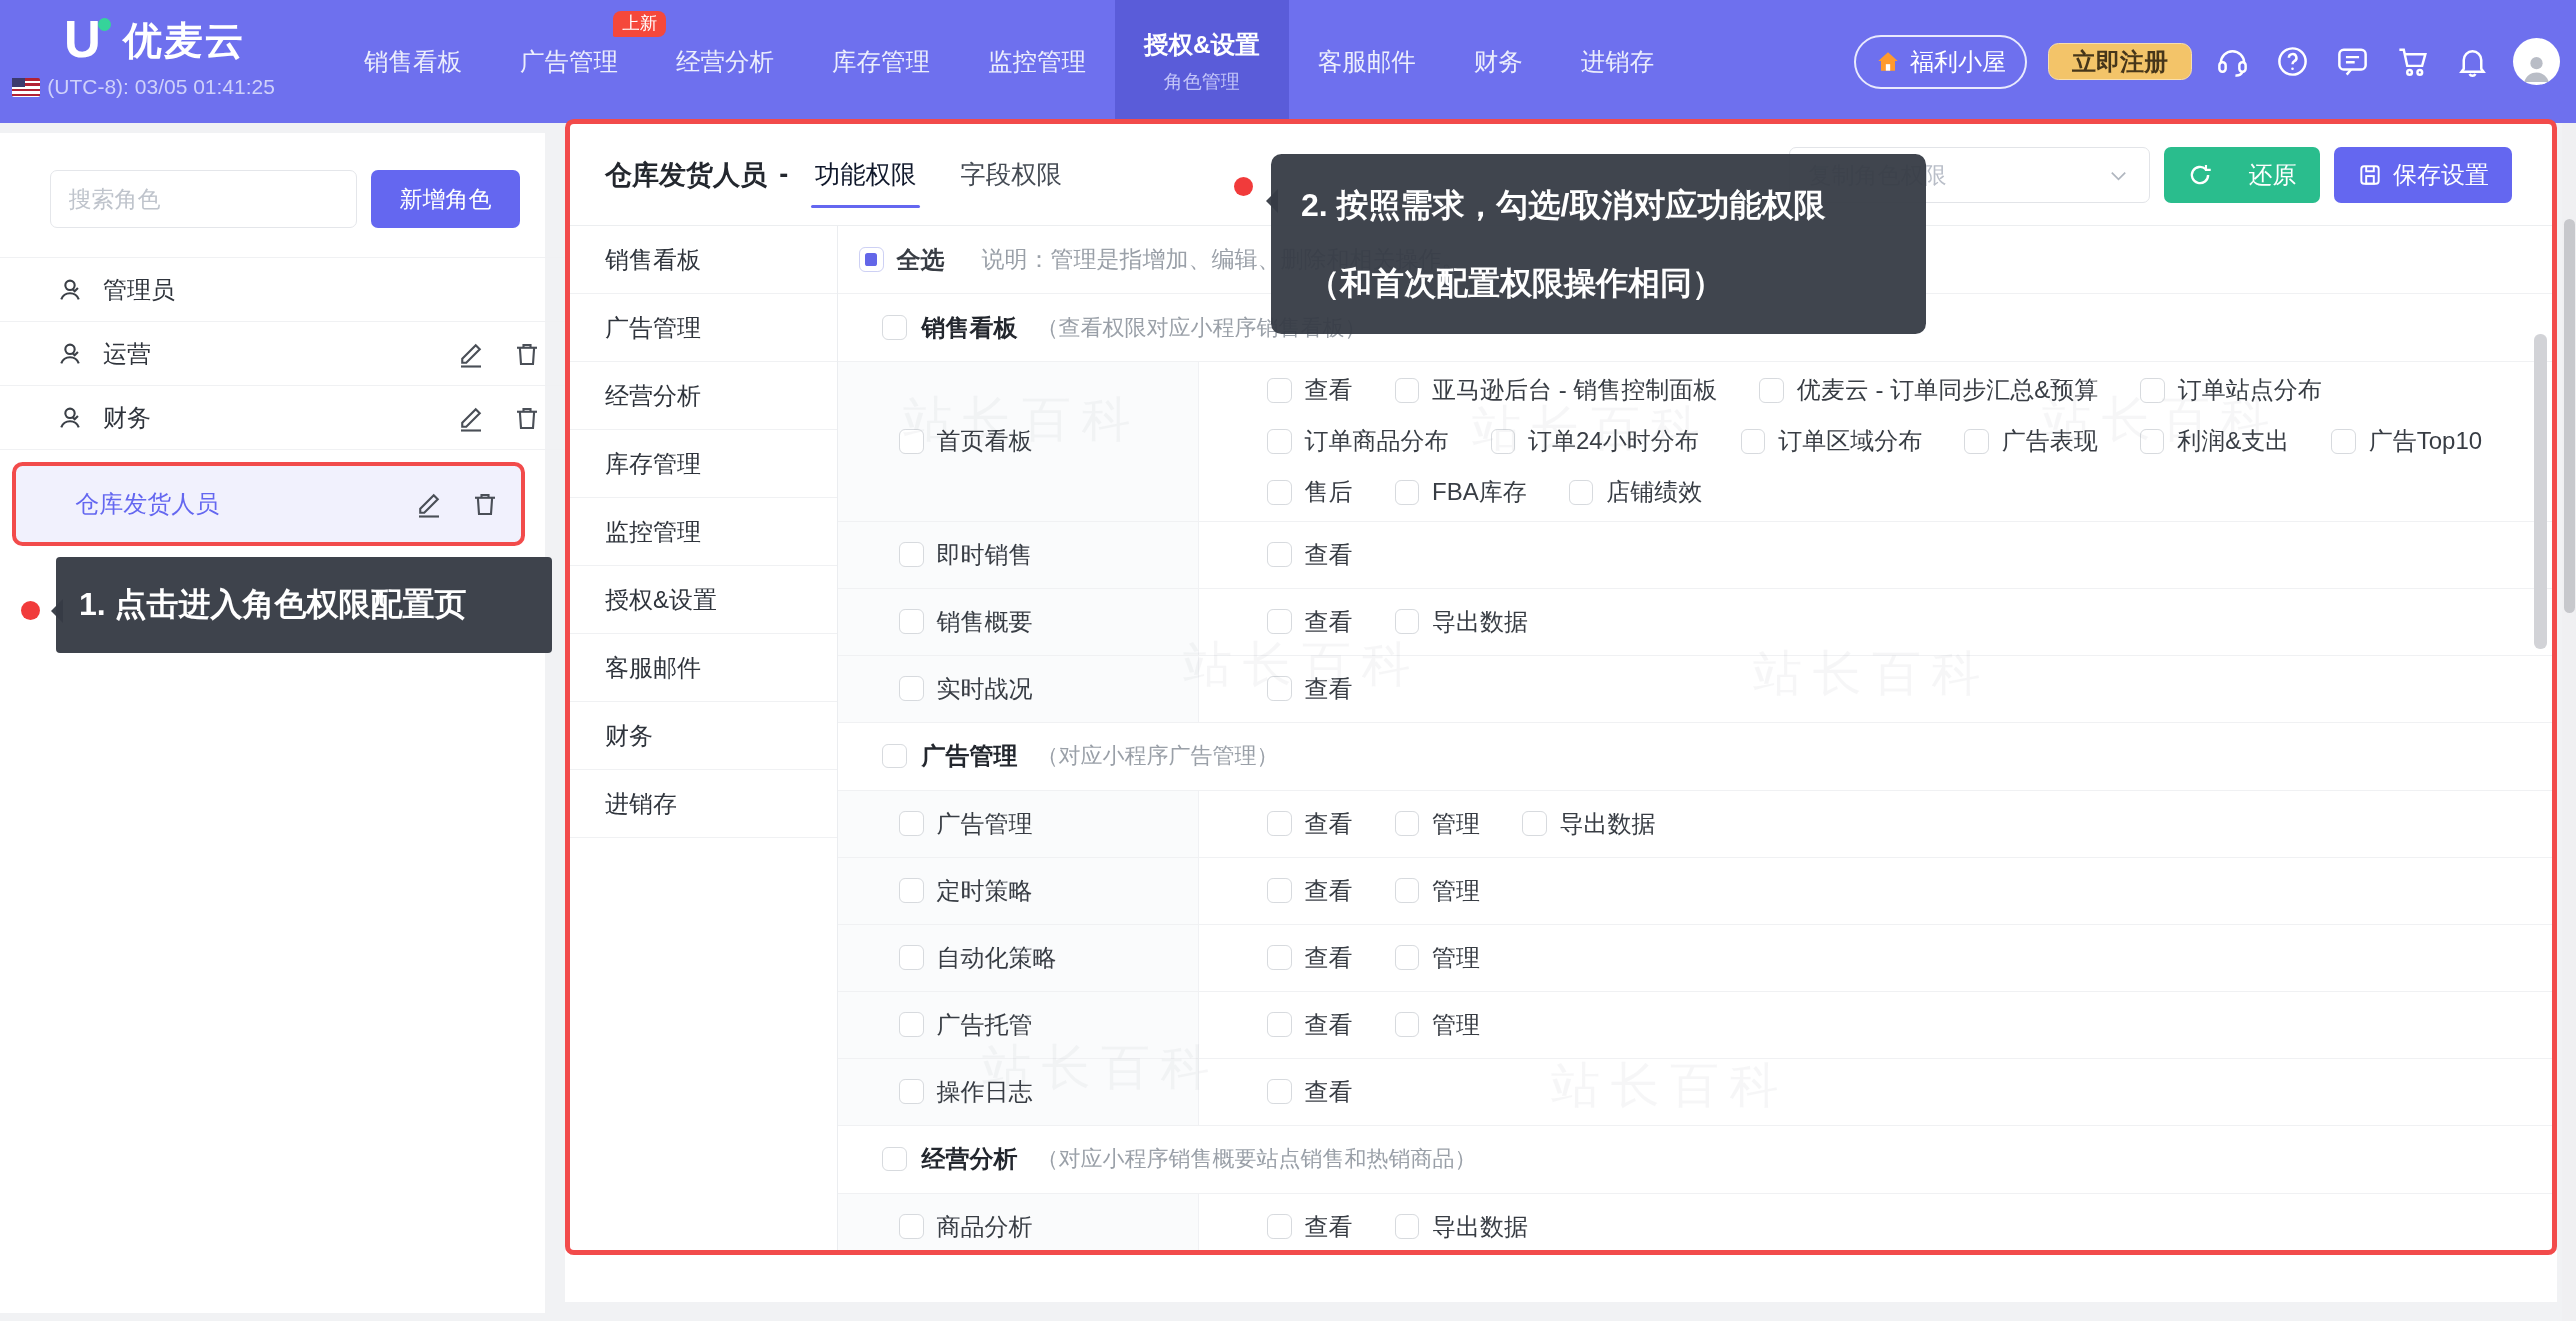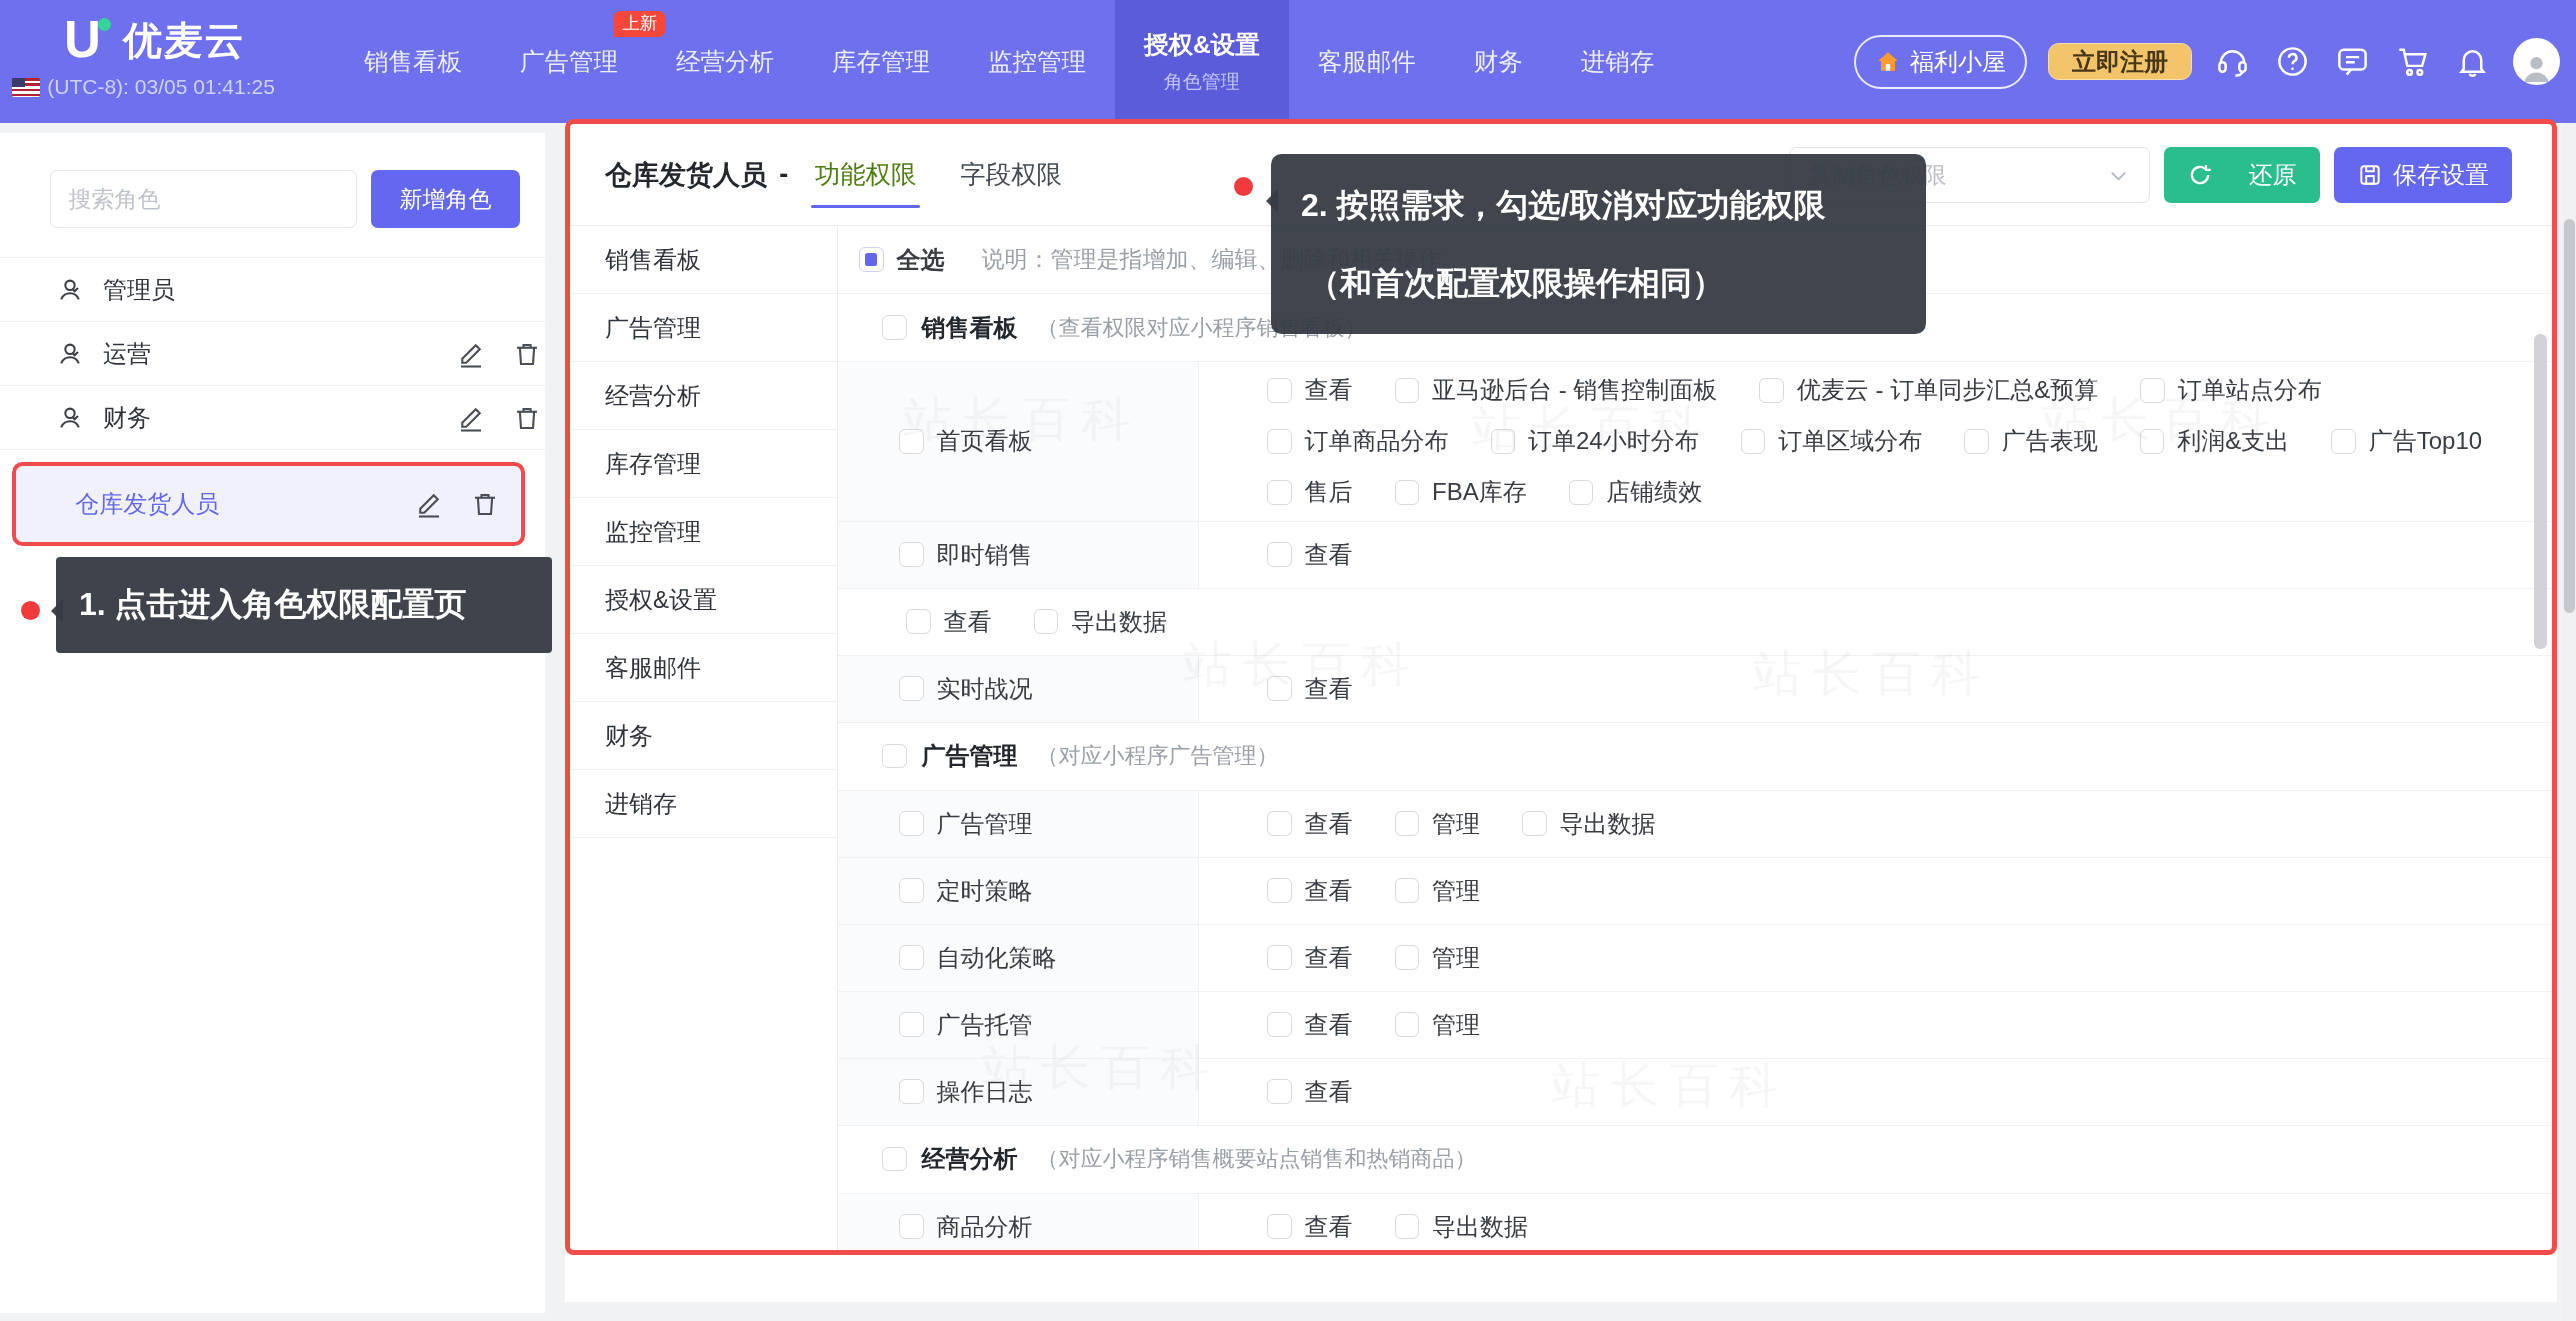--- a/index.html
+++ b/index.html
@@ -50,21 +50,21 @@
   .tip1 { position:absolute; left:56px; top:424px; width:496px; background:rgba(54,59,69,.96); border-radius:4px; color:#fff; font-size:32px; font-weight:700; padding:26px 23px; z-index:40; }
   .tip1::before { content:""; position:absolute; left:-17.5px; top:42px; border:12.3px solid transparent; border-right-color:rgba(54,59,69,.96); }
   .dot1 { position:absolute; left:21px; top:468px; width:19px; height:19px; border-radius:50%; background:#f13b3b; z-index:41; }
   
   .below-panel { position:absolute; left:565px; top:1249px; width:1992px; height:53px; background:#fff; }
   .panel { position:absolute; left:565px; top:119px; width:1992px; height:1136px; background:#fff; border:5.3px solid #f24b4b; border-radius:8.8px; }
   .panel-header { position:relative; height:102px; border-bottom:0.9px solid #eceef0; display:flex; align-items:center; padding-left:35px; }
   .panel-title { font-size:27px; font-weight:700; color:#23272e; }
   .panel-dash { font-size:27px; font-weight:700; color:#23272e; margin:0 23px 0 12.3px; }
   .ptab { position:relative; font-size:25.4px; color:#454b54; height:102px; display:flex; align-items:center; padding:0 3.5px; cursor:pointer; margin-right:37px; }
-  .ptab.active { color:#4d7c0f; }
+  .ptab.active { color:#0f172a; }
   .ptab.active::after { content:""; position:absolute; left:0; right:0; bottom:17.5px; height:3.5px; border-radius:1.8px; background:#6467f0; }
   .controls { position:absolute; right:40px; top:23px; display:flex; gap:14px; z-index:5; }
   .copy-select { width:361px; height:56px; border:1.8px solid #e2e4e8; border-radius:7px; display:flex; align-items:center; padding:0 19px; color:#b9bec8; font-size:23px; cursor:pointer; background:#fff; }
   .copy-select .chev { margin-left:auto; color:#b0b6bf; }
   .btn { height:56px; border:0; border-radius:7px; color:#fff; font-size:24px; font-family:inherit; display:flex; align-items:center; justify-content:center; gap:10.5px; cursor:pointer; padding:0 23px; }
   .btn.green { background:#2abd8d;gap:36px; }
   .btn.purple { background:#6467f0; }
   .btn svg { width:26px; height:26px; }
   
   .tip2 { position:absolute; left:701px; top:30px; width:655px; background:rgba(54,59,69,.95); border-radius:10.5px; color:#fff; font-weight:700; font-size:32px; padding:28px 30px; z-index:40; line-height:46px; }
@@ -436,20 +436,26 @@
       <div class="perms">
             <div class="pline">
               <span class="cb-item">
                 <span class="cb"></span>
                 <span class="cb-label">查看</span>
               </span>
             </div>
           </div>
         </div>
         <div class="prow feature">
+          <div class="subcell">
+            <span class="cb-item">
+              <span class="cb"></span>
+              <span class="cb-label">销售概要</span>
+            </span>
+          </div>
       <div class="perms">
             <div class="pline">
               <span class="cb-item">
                 <span class="cb"></span>
                 <span class="cb-label">查看</span>
               </span>
               <span class="cb-item">
                 <span class="cb"></span>
                 <span class="cb-label">导出数据</span>
               </span>

